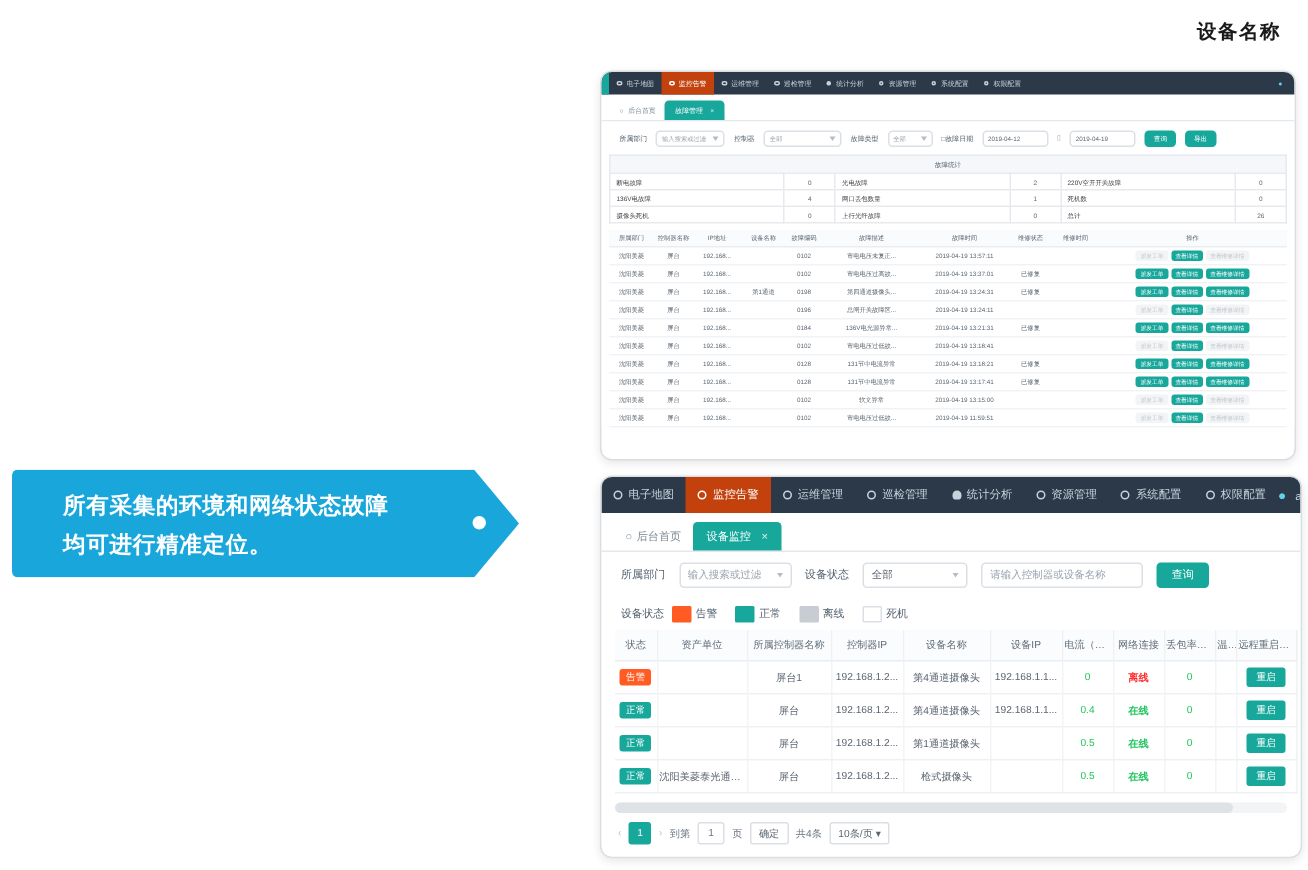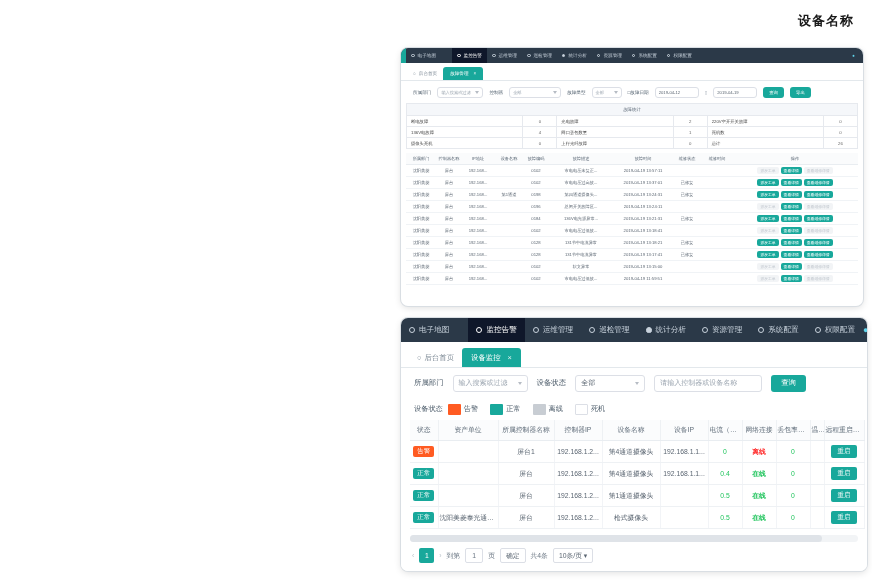--- a/index.html
+++ b/index.html
@@ -51,21 +51,21 @@
   
   .navbar {
     background: #2b3948; display: flex; align-items: center;
     color: #cfd8e3; position: relative;
   }
   .nav-accent { width: 5px; align-self: stretch; background: #18a89b; }
   .nav-item {
     display: flex; align-items: center; gap: 3px;
     white-space: nowrap; color: #c8d2dc;
   }
-  .nav-item.active { background: #0f172a; color: #fff; margin-left: 11px; }
+  .nav-item.active { background: #c2410c; color: #fff; }
   .nav-dot {
     display: inline-block; border-radius: 50%;
     border: 1px solid currentColor; background: transparent;
   }
   .nav-dot.filled { background: currentColor; border-radius: 50% 50% 40% 40%; }
   .nav-right { margin-left: auto; display: flex; align-items: center; gap: 6px; }
   .bell {
     color: #5fd3ea;
   }
 
@@ -196,20 +196,28 @@
   .copyright { text-align: center; font-size: 6.6px; color: #9aa4af;
                padding: 5px 0 0 0; }
 </style>
 </head>
 <body>
 
 <div class="page">
 
   <div class="page-heading">设备名称</div>
 
+  <div class="banner-wrap">
+    <div class="banner-shape"></div>
+    <div class="banner-dot"></div>
+    <div class="banner-text">
+      <div>所有采集的环境和网络状态故障</div>
+      <div>均可进行精准定位。</div>
+    </div>
+  </div>
 
   <div class="win win-top">
 
     <div class="navbar">
       <div class="nav-accent"></div>
       <div class="nav-item">
         <span class="nav-dot"></span>
         <span>电子地图</span>
       </div>
       <div class="nav-item active">

